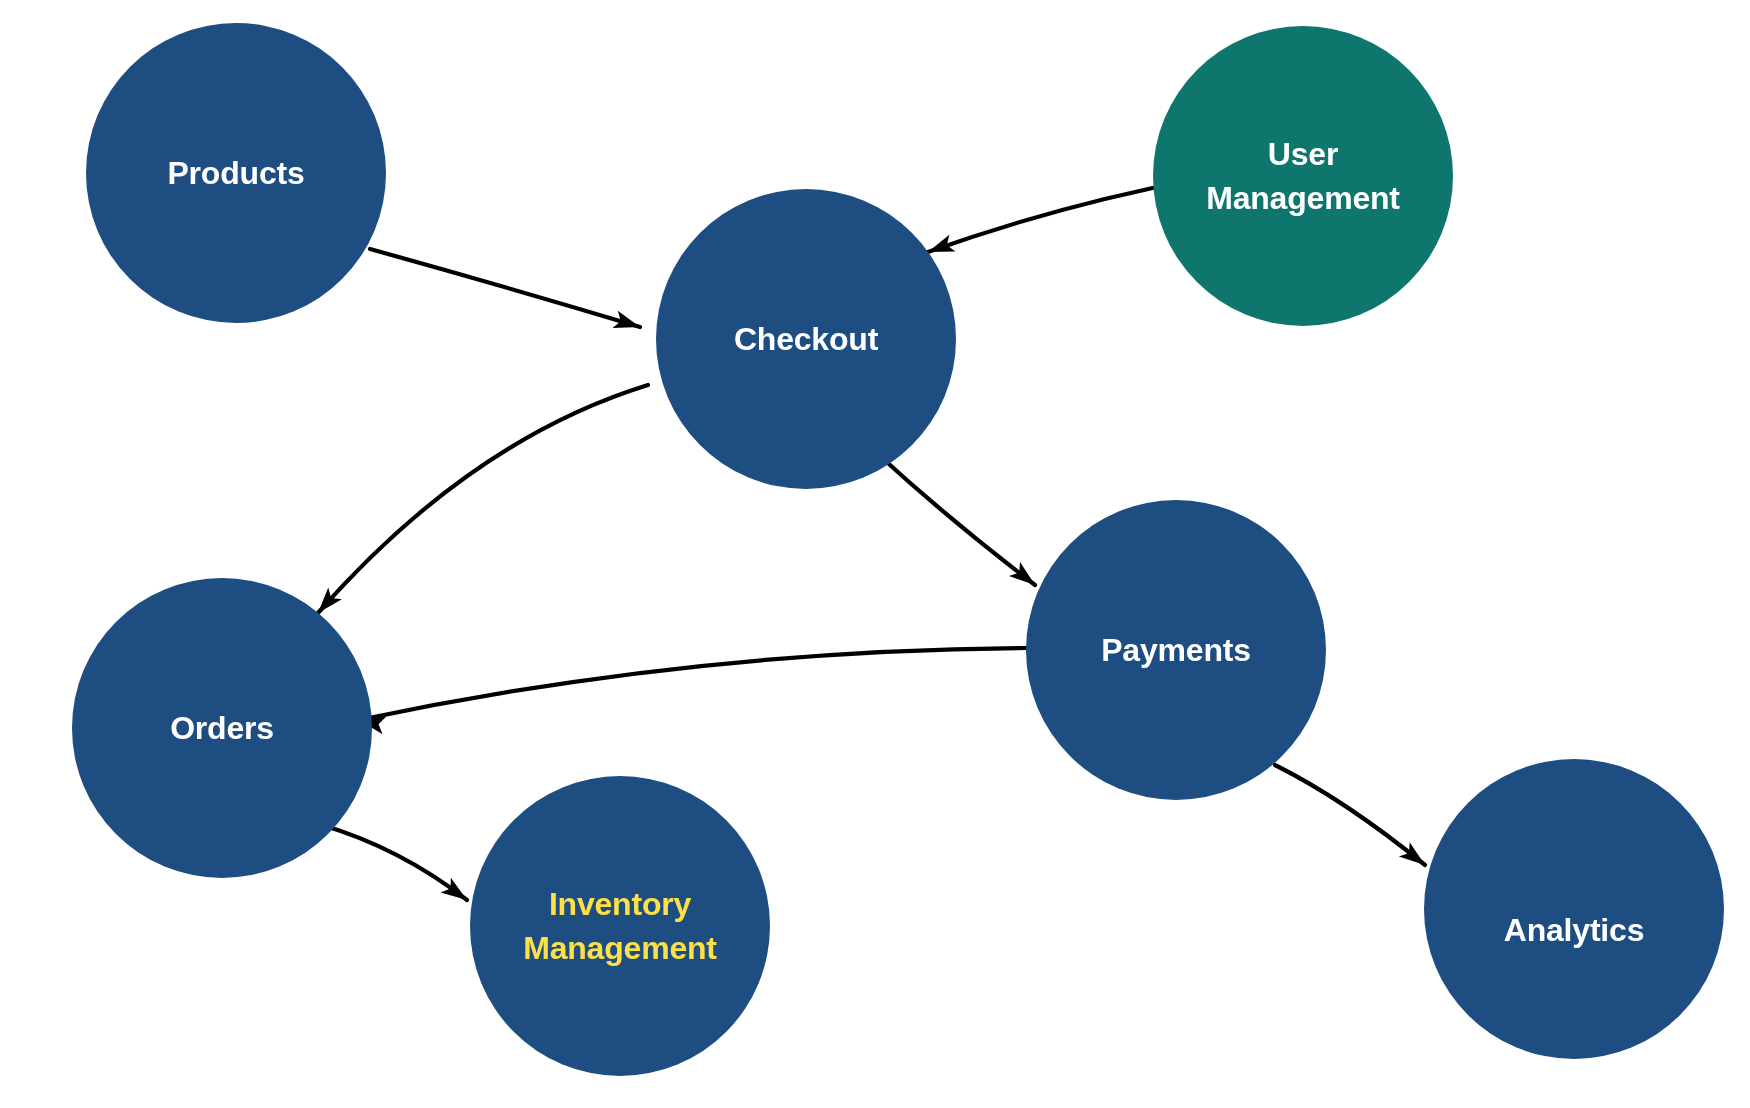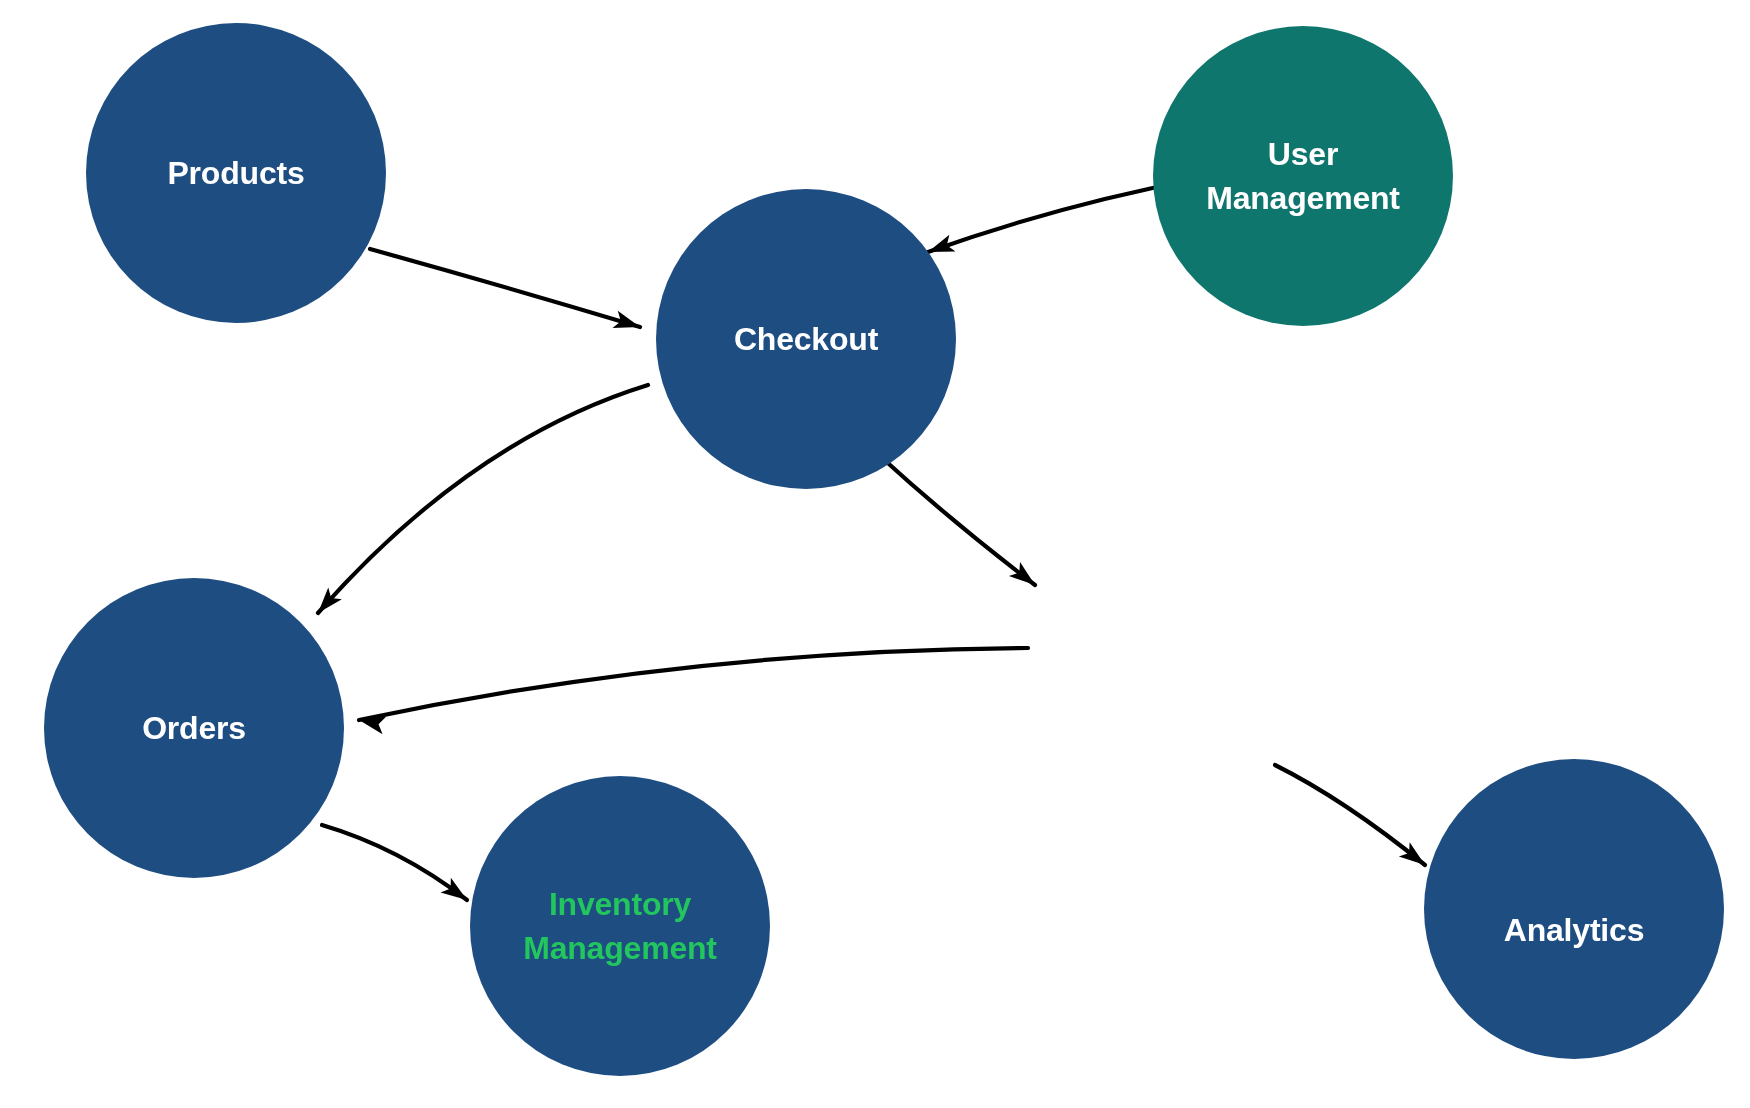--- a/index.html
+++ b/index.html
@@ -85,27 +85,30 @@
 
   <div class="node" style="left: 656px; top: 189px; width: 300px; height: 300px; background: rgb(29, 77, 129);">
     <span class="node-label" style="color: rgb(255, 255, 255);">Checkout</span>
   </div>
 
   <div class="node" style="left: 1153px; top: 26px; width: 300px; height: 300px; background: #0f766e;">
     <span class="node-label" style="color: rgb(255, 255, 255);">User
 Management</span>
   </div>
 
-  <div class="node" style="left: 44px; top: 578px; width: 300px; height: 300px; background: rgb(29, 77, 129);">
+  <div class="node" style="left: 72px; top: 578px; width: 300px; height: 300px; background: rgb(29, 77, 129);">
     <span class="node-label" style="color: rgb(255, 255, 255);">Orders</span>
   </div>
 
+  <div class="node" style="left: 1026px; top: 500px; width: 300px; height: 300px; background: rgb(29, 77, 129);">
+    <span class="node-label" style="color: rgb(255, 255, 255);">Payments</span>
+  </div>
 
   <div class="node" style="left: 470px; top: 776px; width: 300px; height: 300px; background: rgb(29, 77, 129);">
-    <span class="node-label" style="color: #22c55e;">Inventory
+    <span class="node-label" style="color: #fde047;">Inventory
 Management</span>
   </div>
 
   <div class="node" style="left: 1424px; top: 759px; width: 300px; height: 300px; background: rgb(29, 77, 129);">
     <span class="node-label" style="color: rgb(255, 255, 255); margin-top: 42px;">Analytics</span>
   </div>
 
 </div>
 
 </body></html>

